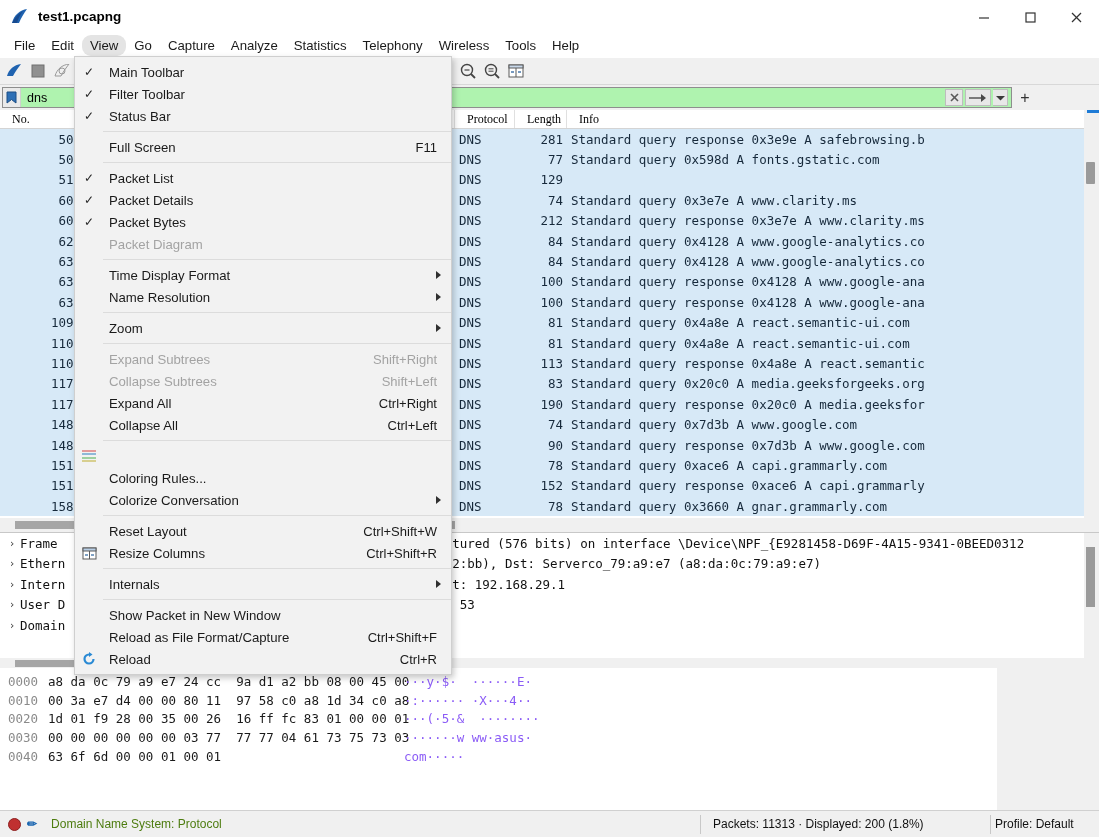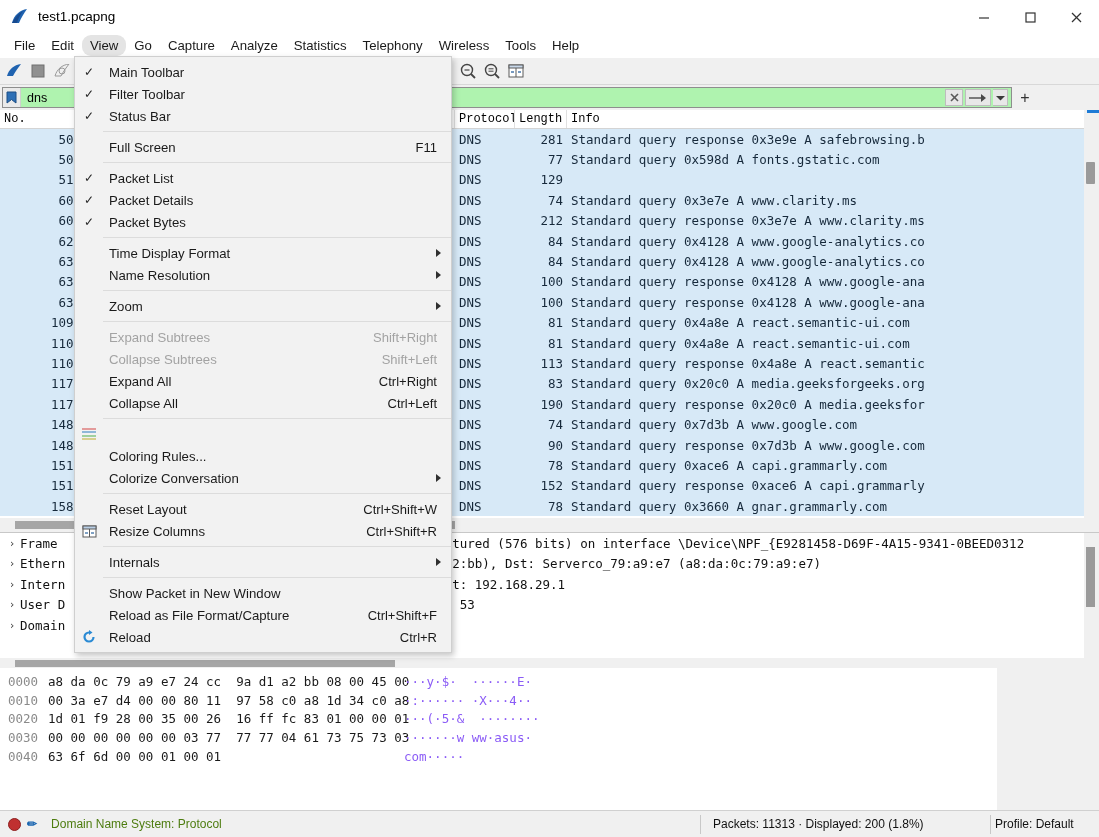--- a/index.html
+++ b/index.html
@@ -15,21 +15,21 @@
   #app {
     position: relative;
     width: 1099px; height: 837px;
     background: #f0f0f0;
   }
 
   
   .titlebar {
     position: absolute; left: 0; top: 0; width: 1099px; height: 33px;
     background: #ffffff;
-    display: flex; align-items: center;
+    display: flex; align-items: center; font-weight: bold;
   }
   .title-icon { margin-left: 10px; width: 20px; height: 16px; position: relative; }
   .title-icon svg { display: block; }
   .title-text {
     margin-left: 8px; font-size: 13.5px; color: #000;
     font-family: "Liberation Sans", sans-serif;
   }
   .win-controls { position: absolute; right: 0; top: 0; height: 33px; display: flex; }
   .win-btn {
     width: 46px; height: 33px; display: flex; align-items: center; justify-content: center;
@@ -87,22 +87,22 @@
     background: #ffffff;
     overflow: hidden;
   }
   .plist-header {
     display: flex; height: 19px; background: #ffffff;
     border-bottom: 1px solid #d4d4d4;
     font-size: 12px;
   }
   .ph-cell {
     border-right: 1px solid #e0e0e0;
-    padding: 2px 4px;
-    font-family: Liberation Mono, monospace;
+    padding: 2px 12px;
+    font-family: Liberation Serif, serif;
     color: #000;
     overflow: hidden; white-space: nowrap;
   }
   .plist-rows { font-family: "DejaVu Sans Mono", monospace; font-size: 12.5px; }
   .prow { display: flex; height: 20.4px; align-items: center; background: #d7e9f7; color: #16293b; }
   .pc { white-space: nowrap; overflow: hidden; padding: 0 4px; }
   .pc-no { width: 85px; text-align: right; }
   .pc-time { width: 120px; text-align: left; }
   .pc-src { width: 120px; }
   .pc-dst { width: 130px; }
@@ -631,20 +631,24 @@
           <span class="dd-label">Packet List</span>
         </div>
         <div class="dd-item">
           <span class="dd-check">✓</span>
           <span class="dd-label">Packet Details</span>
         </div>
         <div class="dd-item">
           <span class="dd-check">✓</span>
           <span class="dd-label">Packet Bytes</span>
         </div>
+        <div class="dd-item disabled">
+          <span class="dd-check"></span>
+          <span class="dd-label">Packet Diagram</span>
+        </div>
         <div class="dd-sep"></div>
         <div class="dd-item">
           <span class="dd-check"></span>
           <span class="dd-label">Time Display Format</span>
           <span class="dd-arrow"></span>
         </div>
         <div class="dd-item">
           <span class="dd-check"></span>
           <span class="dd-label">Name Resolution</span>
           <span class="dd-arrow"></span>

